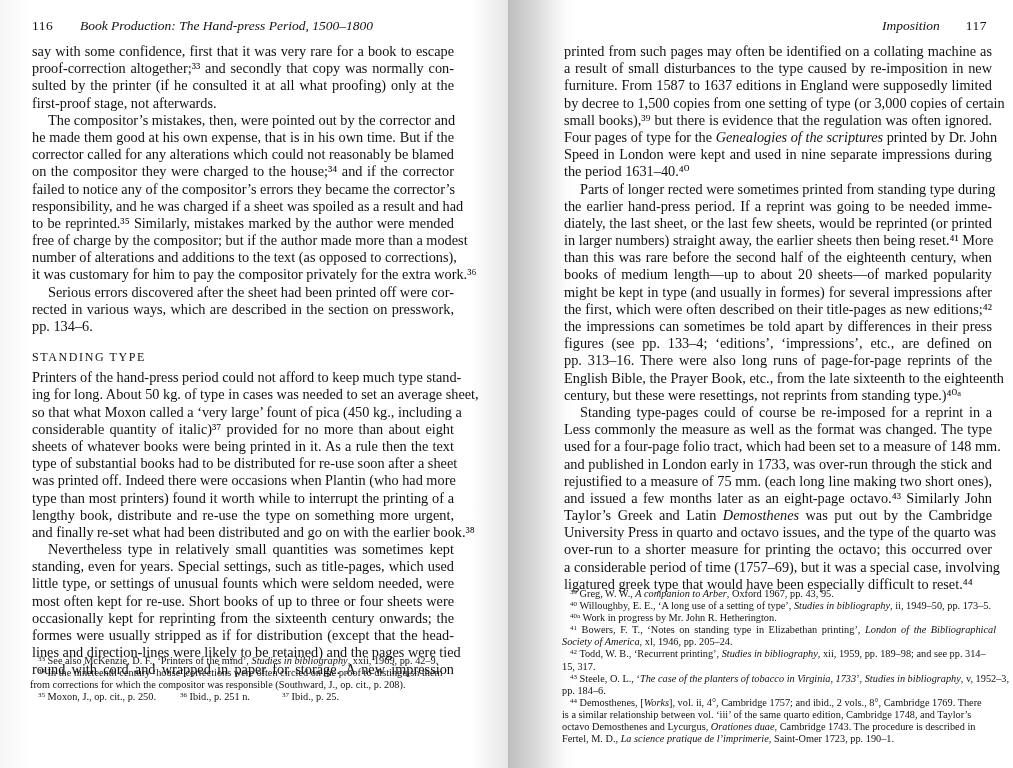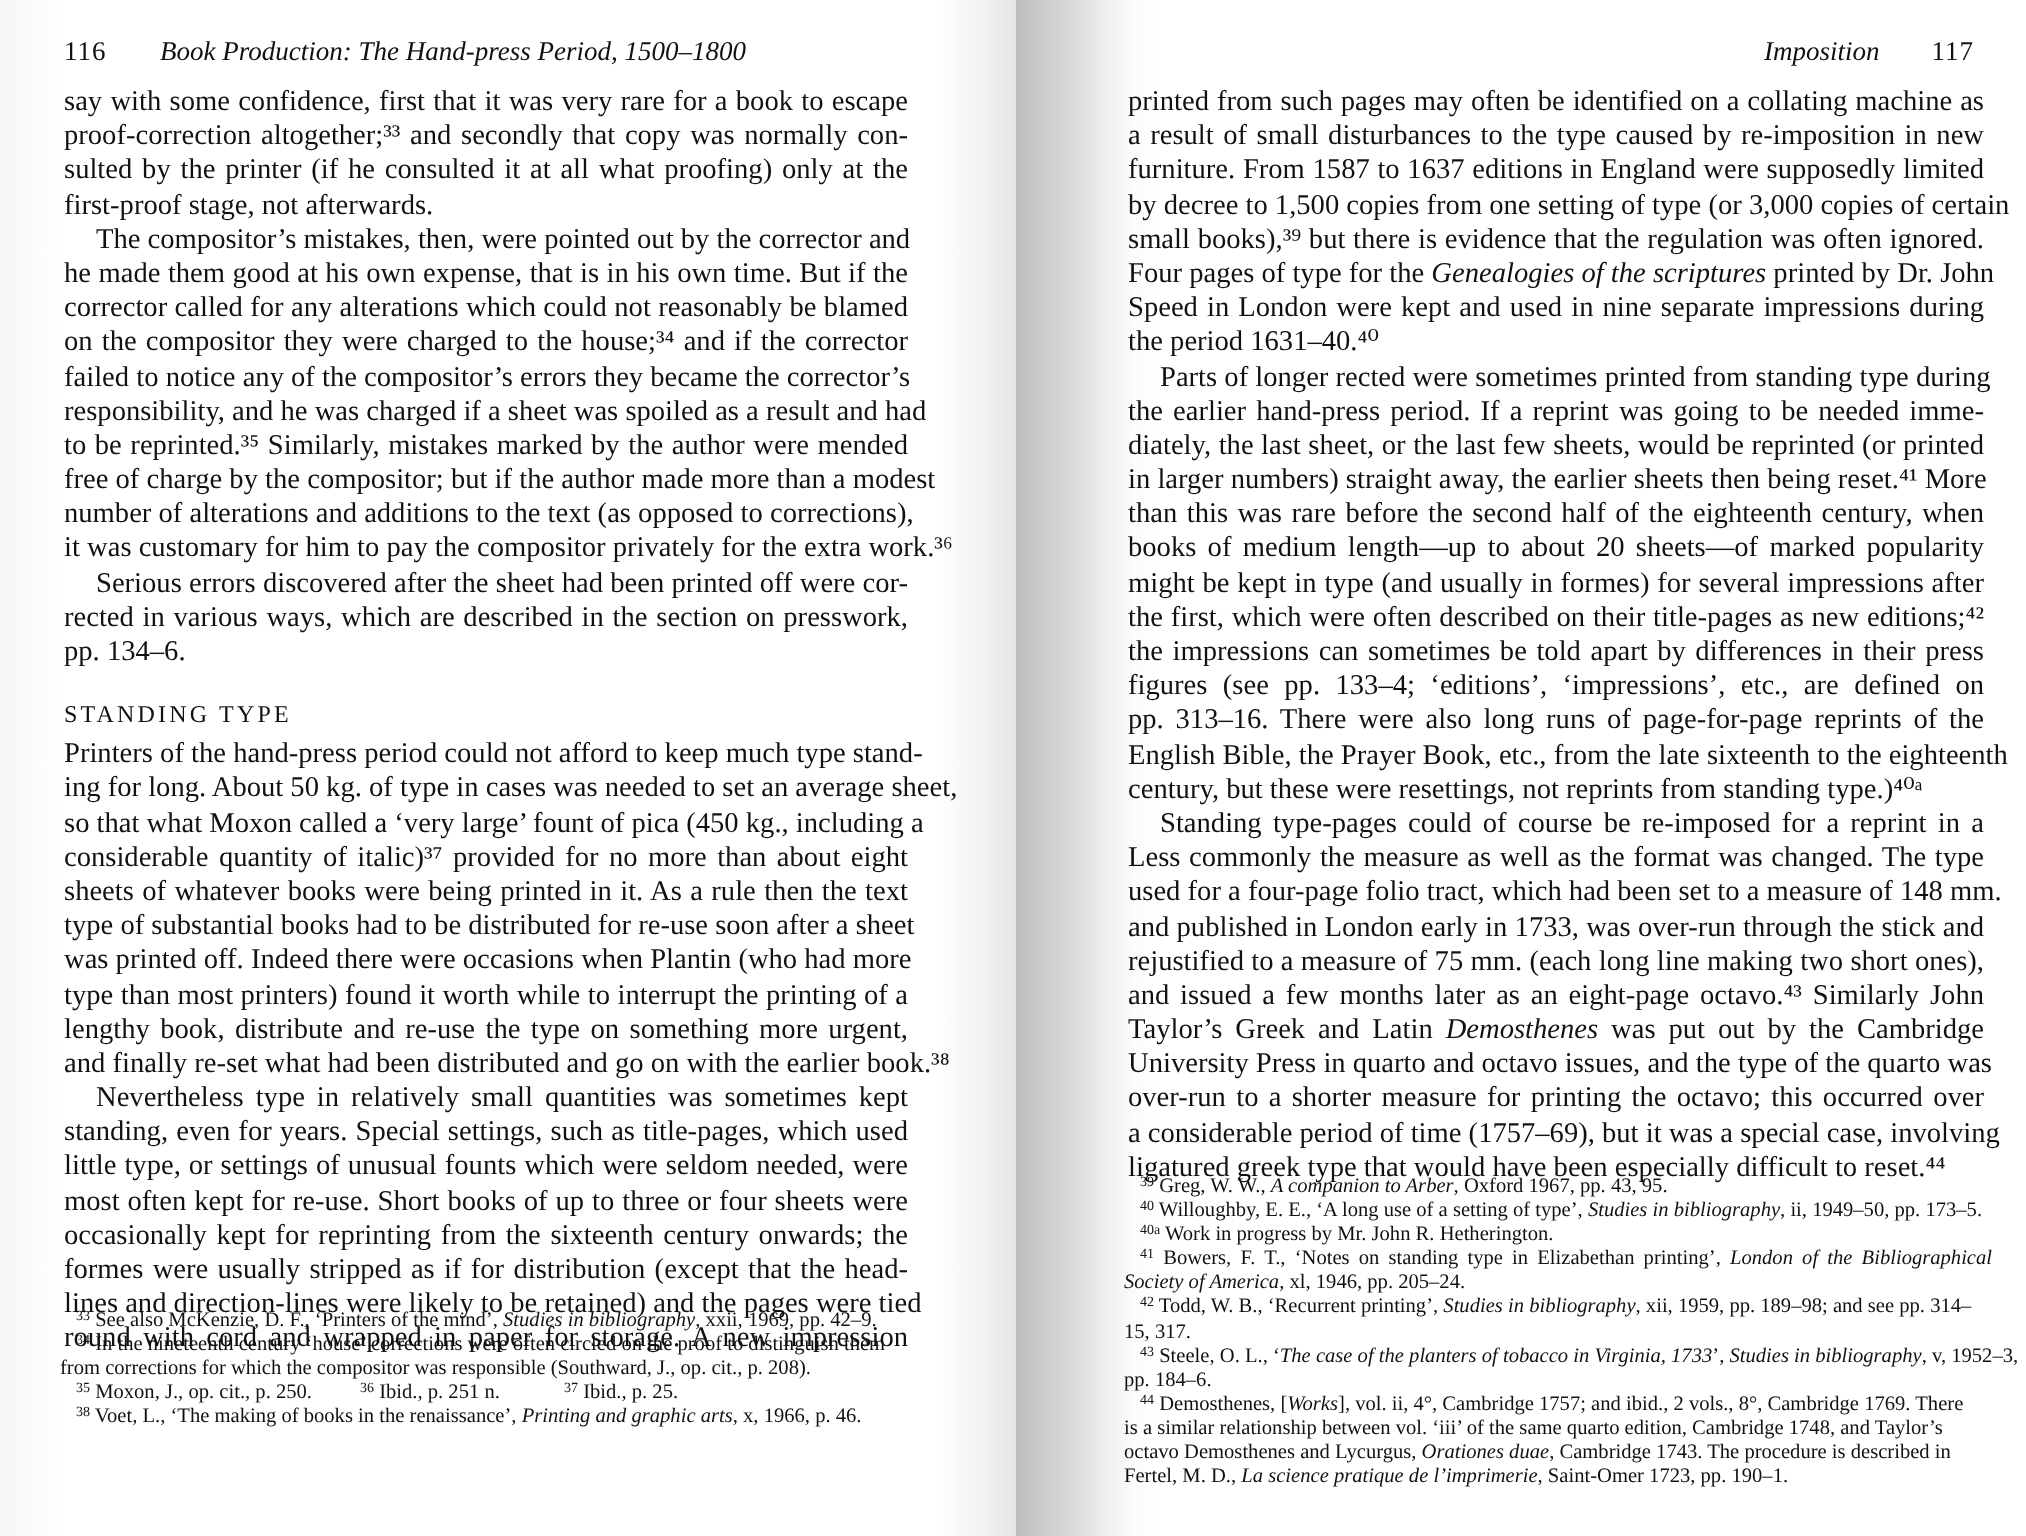--- a/index.html
+++ b/index.html
@@ -87,21 +87,20 @@
         </div>
     </div>
 
     <div class="footnotes fn-left">
       <span class="fn ind"><sup>33</sup> <span>See also McKenzie, D. F., ‘Printers of the mind’, </span><i>Studies in bibliography</i><span>, xxii, 1969, pp. 42–9.</span></span>
       <span class="fn ind"><sup>34</sup> <span>In the nineteenth century ‘house’ corrections were often circled on the proof to distinguish them</span></span>
       <span class="fn">from corrections for which the compositor was responsible (Southward, J., op. cit., p. 208).</span>
       <span class="fn ind">
         <span class="tab" style="width:142px"><sup>35</sup> <span>Moxon, J., op. cit., p. 250.</span></span><span class="tab" style="width:102px"><sup>36</sup> <span>Ibid., p. 251 n.</span></span><span class="tab"><sup>37</sup> <span>Ibid., p. 25.</span></span>
       </span>
-      <span class="fn ind"><sup>38</sup> <span>Voet, L., ‘The making of books in the renaissance’, </span><i>Printing and graphic arts</i><span>, x, 1966, p. 46.</span></span>
     </div>
   </div>
 
   <div class="page page-right">
     <div class="running-head rh-right">
       <span class="italic">Imposition</span><span class="pno">117</span>
     </div>
 
     <div class="body-text bt-right">
       <div id="right-lines">

